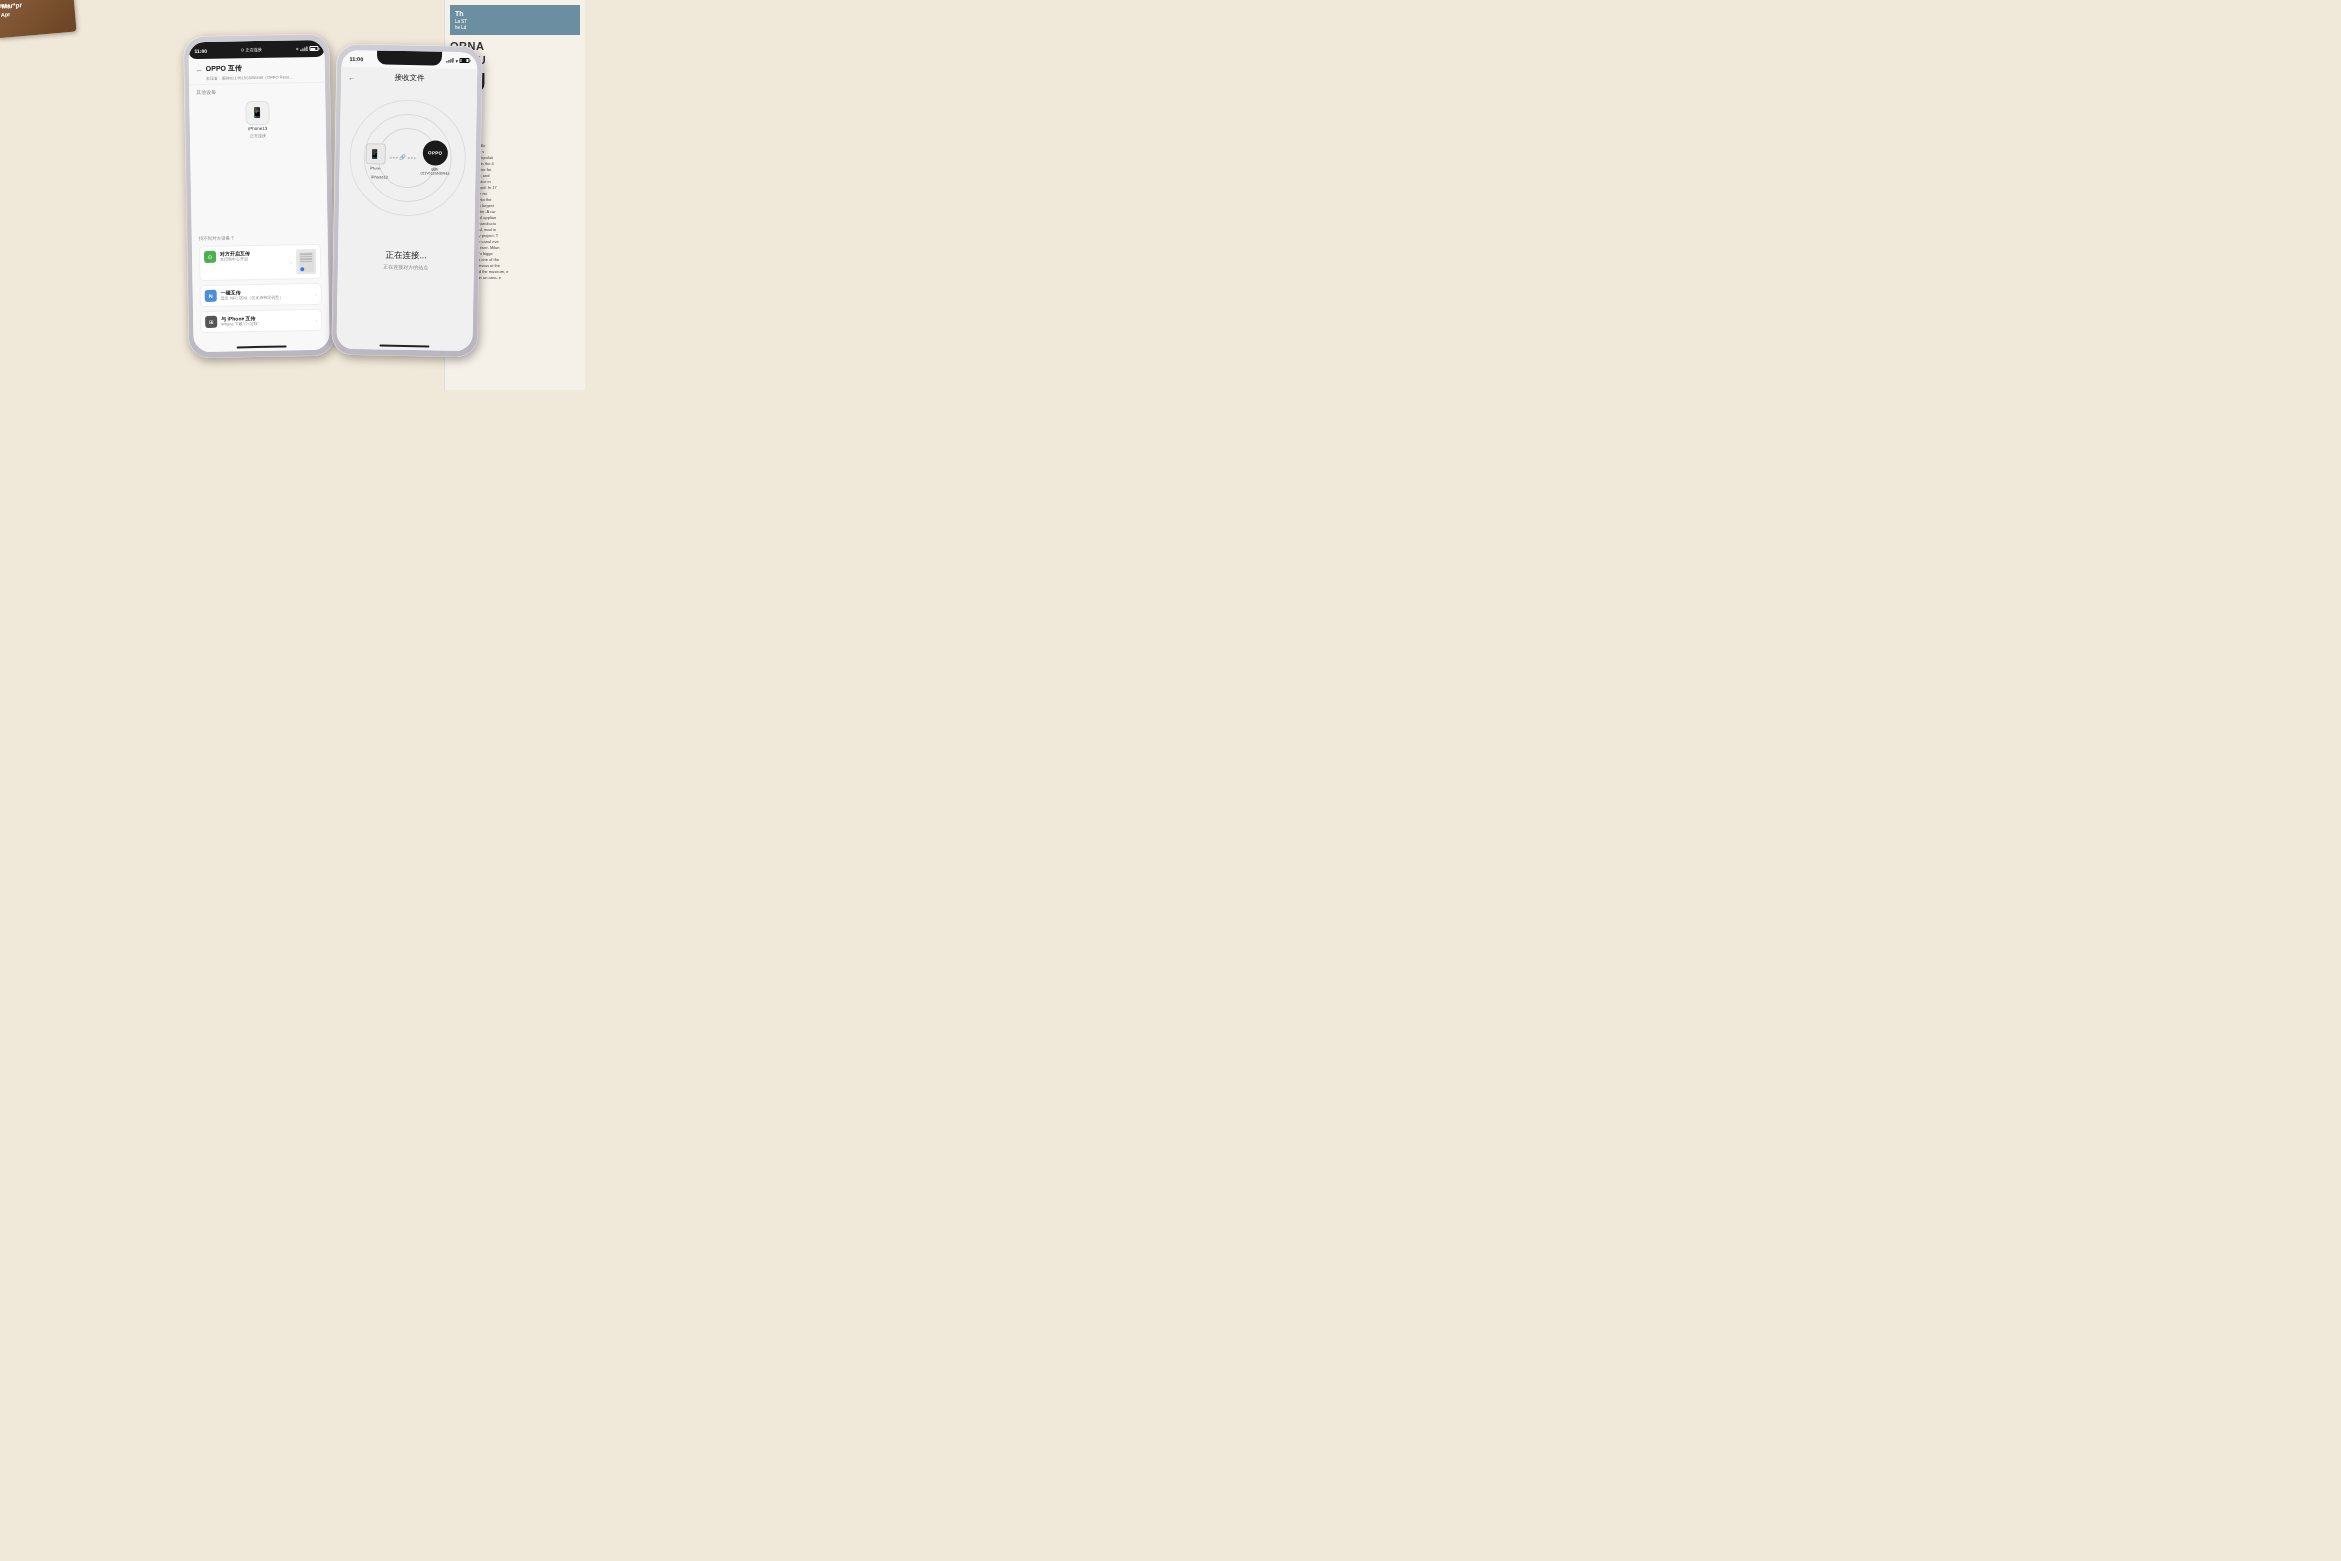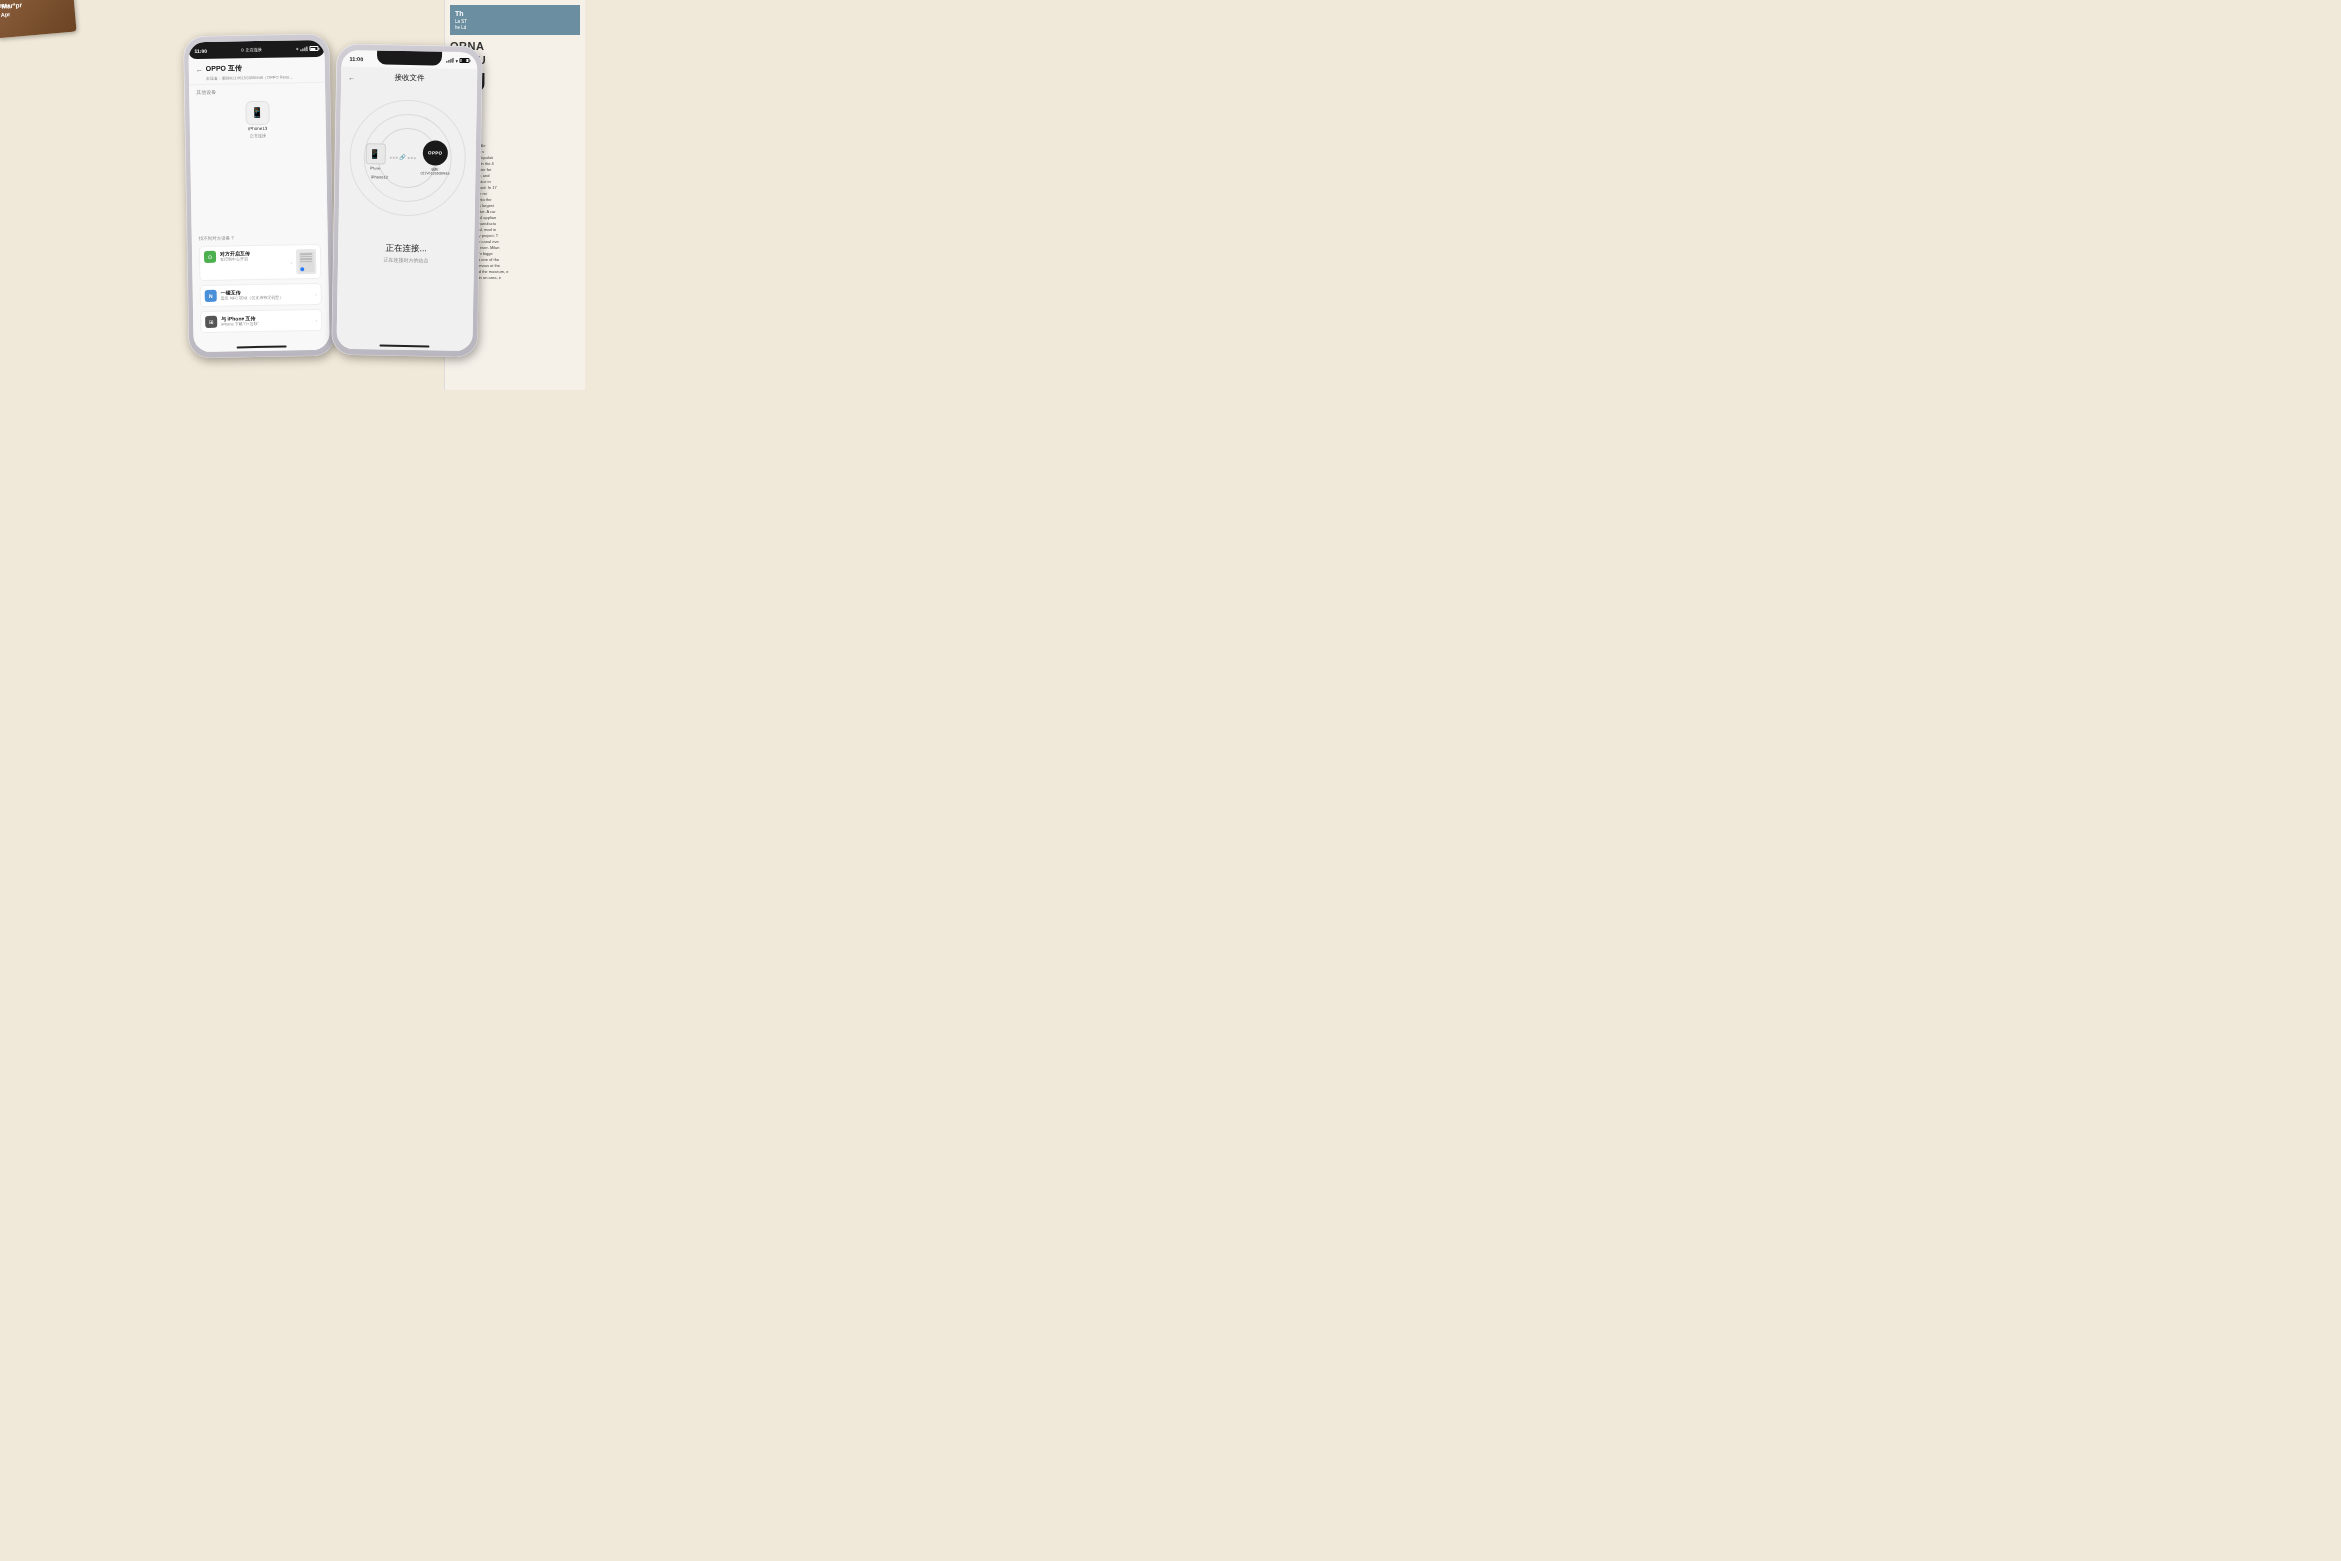--- a/index.html
+++ b/index.html
@@ -667,21 +667,21 @@
                 <div style="width:25px;height:25px;background:#1a1a1a;border-radius:50%;display:flex;align-items:center;justify-content:center;">
                   <span style="color:#fff;font-size:4.5px;font-weight:700;letter-spacing:0.3px;">OPPO</span>
                 </div>
                 <span style="font-size:3.5px;color:#444;text-align:center;max-width:30px;">昵称021V615S505M49</span>
               </div>
             </div>
           </div>
 
           <div style="position:absolute;top:78px;left:50%;transform:translateX(calc(-50% - 28px));font-size:4px;color:#444;">iPhone13</div>
 
-          <div style="margin-top:25px;text-align:center;">
+          <div style="margin-top:32px;text-align:center;">
             <div style="font-size:8.5px;font-weight:500;color:#111;">正在连接...</div>
             <div style="font-size:5px;color:#888;margin-top:2px;">正在连接对方的热点</div>
           </div>
         </div>
       </div>
 
       <div class="home-indicator"></div>
     </div>
   </div>
 </div>

